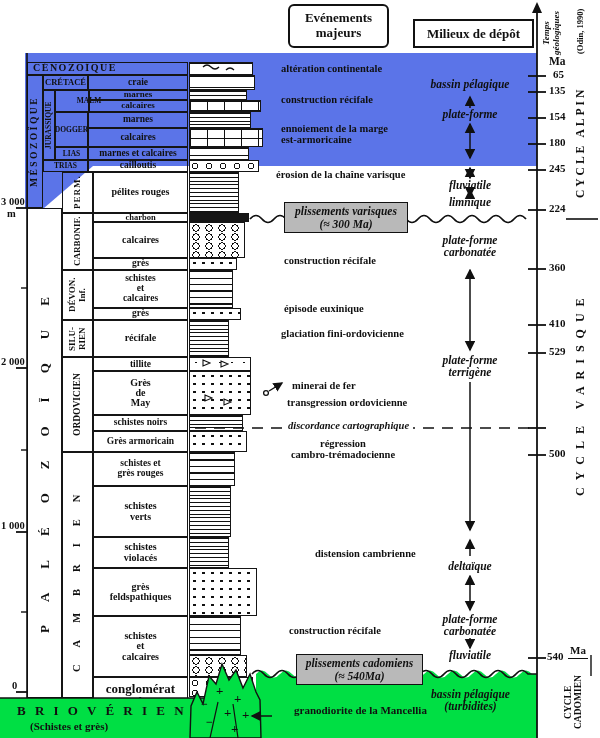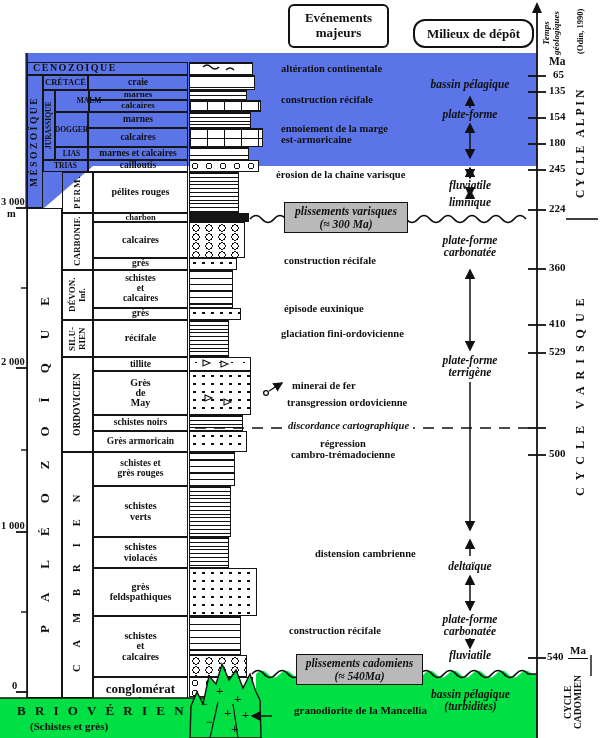--- a/index.html
+++ b/index.html
@@ -7,21 +7,21 @@
        font-family:"Liberation Serif",serif;color:#101010;}
   .abs{position:absolute;}
   .cell{position:absolute;border:1.6px solid #151515;box-sizing:border-box;
         display:flex;align-items:center;justify-content:center;text-align:center;
         font-weight:bold;line-height:1.02;}
   .nob{background:transparent;}
   .vert{writing-mode:vertical-rl;transform:rotate(180deg);}
   .ml{white-space:pre-line;}
   .txt{position:absolute;font-weight:bold;line-height:1.08;}
   .it{font-style:italic;}
-  .ctr{text-align:center;border-radius:12px;}
+  .ctr{text-align:center;}
   .lith{position:absolute;border:1.5px solid #151515;box-sizing:border-box;background-color:#fff;}
   .pat-chalk{background-image:repeating-linear-gradient(180deg,#111 0 1px,transparent 1px 11px);}
   .pat-hlf{background-image:repeating-linear-gradient(180deg,#111 0 1px,transparent 1px 3.8px);}
   .pat-hl{background-image:repeating-linear-gradient(180deg,#111 0 1.2px,transparent 1.2px 6.5px);}
   .pat-brick{background-image:repeating-linear-gradient(180deg,#111 0 1.2px,transparent 1.2px 9px),
              repeating-linear-gradient(90deg,#111 0 1.2px,transparent 1.2px 17px);}
   .pat-dots{background-image:radial-gradient(#111 1.15px,transparent 1.3px);background-size:9px 8px;}
   .pat-peb{background-image:radial-gradient(circle at 5px 5px,transparent 2.4px,#111 2.4px 3.4px,transparent 3.5px);background-size:14px 10px;}
   .pat-reef{background-image:radial-gradient(circle at 6px 5px,transparent 2.6px,#111 2.6px 3.7px,transparent 3.8px);background-size:13px 9px;}
   .pat-black{background-color:#161616;}

